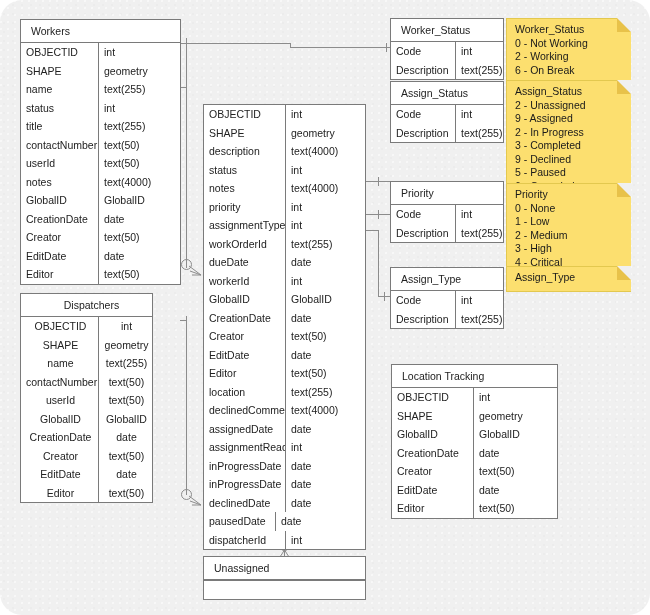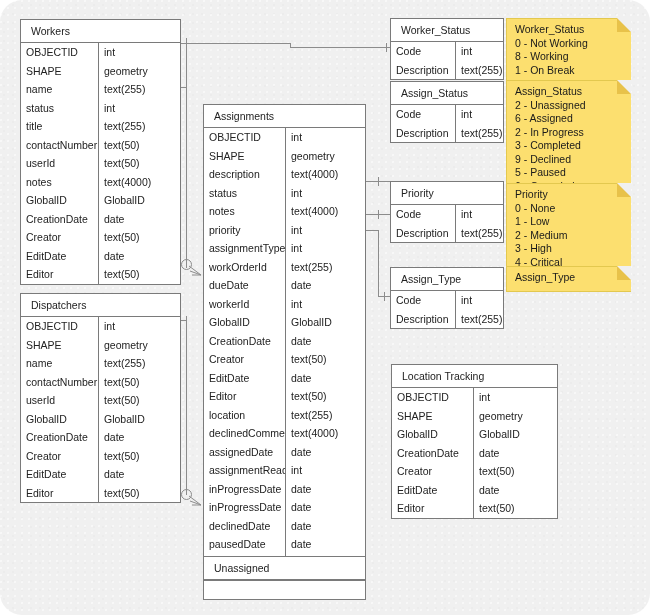--- a/index.html
+++ b/index.html
@@ -234,21 +234,21 @@
           <div class="cell-name" style="width: 78px;">EditDate</div>
           <div class="cell-type" style="flex: 1 1 0%;">date</div>
         </div>
         <div class="row">
           <div class="cell-name" style="width: 78px;">Editor</div>
           <div class="cell-type" style="flex: 1 1 0%;">text(50)</div>
         </div>
       </div>
   </div>
 
-  <div class="table" style="left:20px; top:293px; width:161px;">
+  <div class="table" style="left:20px; top:293px; width:133px;text-align:center;">
     <div class="table-title">Dispatchers</div>
     <div class="rows">
         <div class="row">
           <div class="cell-name" style="width: 78px;">OBJECTID</div>
           <div class="cell-type" style="flex: 1 1 0%;">int</div>
         </div>
         <div class="row">
           <div class="cell-name" style="width: 78px;">SHAPE</div>
           <div class="cell-type" style="flex: 1 1 0%;">geometry</div>
         </div>
@@ -281,21 +281,20 @@
           <div class="cell-type" style="flex: 1 1 0%;">date</div>
         </div>
         <div class="row">
           <div class="cell-name" style="width: 78px;">Editor</div>
           <div class="cell-type" style="flex: 1 1 0%;">text(50)</div>
         </div>
       </div>
   </div>
 
   <div class="table" style="left:203px; top:104px; width:163px;">
-    <div class="table-title">Assignments</div>
     <div class="rows">
         <div class="row">
           <div class="cell-name" style="width: 82px;">OBJECTID</div>
           <div class="cell-type" style="flex: 1 1 0%;">int</div>
         </div>
         <div class="row">
           <div class="cell-name" style="width: 82px;">SHAPE</div>
           <div class="cell-type" style="flex: 1 1 0%;">geometry</div>
         </div>
         <div class="row">
@@ -372,21 +371,21 @@
         </div>
         <div class="row">
           <div class="cell-name" style="width: 82px;">inProgressDate</div>
           <div class="cell-type" style="flex: 1 1 0%;">date</div>
         </div>
         <div class="row">
           <div class="cell-name" style="width: 82px;">declinedDate</div>
           <div class="cell-type" style="flex: 1 1 0%;">date</div>
         </div>
         <div class="row">
-          <div class="cell-name" style="width: 82px;">pausedDate</div>
+          <div class="cell-name" style="width: 72px;">pausedDate</div>
           <div class="cell-type" style="flex: 1 1 0%;">date</div>
         </div>
         <div class="row">
           <div class="cell-name" style="width: 82px;">dispatcherId</div>
           <div class="cell-type" style="flex: 1 1 0%;">int</div>
         </div>
       </div>
   </div>
 
   <div class="table" style="left:390px; top:18px; width:114px;">
@@ -481,30 +480,30 @@
 
   <div class="table" style="left:203px; top:556px; width:163px;">
     <div class="table-title">Unassigned</div>
     <div class="row-empty"></div>
   </div>
 
   <div class="note" style="left:506px; top:18px; width:125px;">
     <div class="note-title">Worker_Status</div>
     <div>
         <div class="note-line">0 - Not Working</div>
-        <div class="note-line">8 - Working</div>
-        <div class="note-line">1 - On Break</div>
+        <div class="note-line">2 - Working</div>
+        <div class="note-line">6 - On Break</div>
       </div>
   </div>
 
   <div class="note" style="left:506px; top:80px; width:125px;">
     <div class="note-title">Assign_Status</div>
     <div>
         <div class="note-line">2 - Unassigned</div>
-        <div class="note-line">6 - Assigned</div>
+        <div class="note-line">9 - Assigned</div>
         <div class="note-line">2 - In Progress</div>
         <div class="note-line">3 - Completed</div>
         <div class="note-line">9 - Declined</div>
         <div class="note-line">5 - Paused</div>
         <div class="note-line">6 - Canceled</div>
       </div>
   </div>
 
   <div class="note" style="left:506px; top:183px; width:125px;">
     <div class="note-title">Priority</div>

